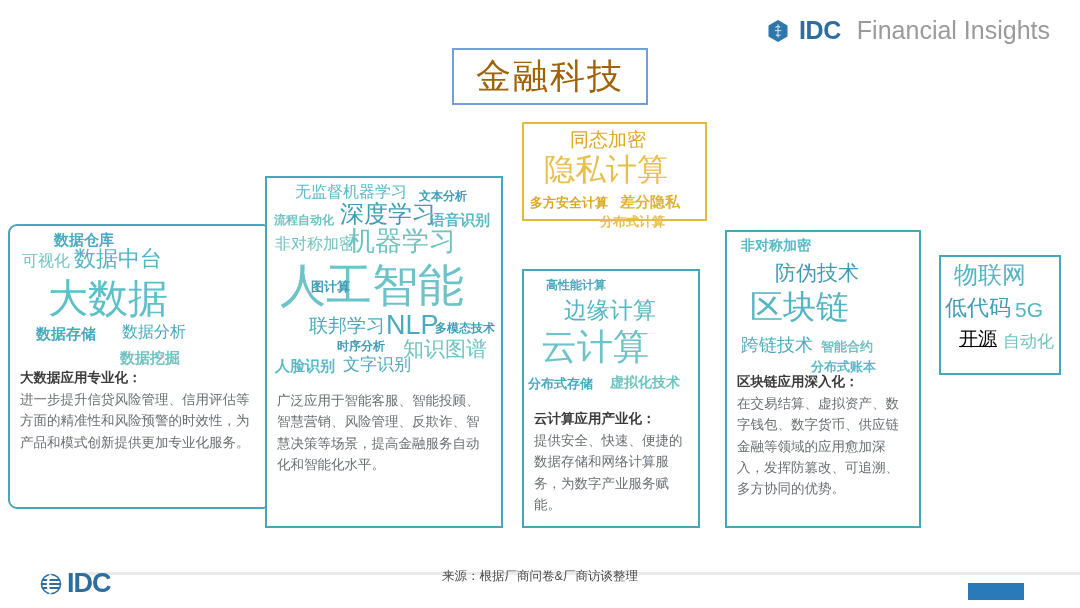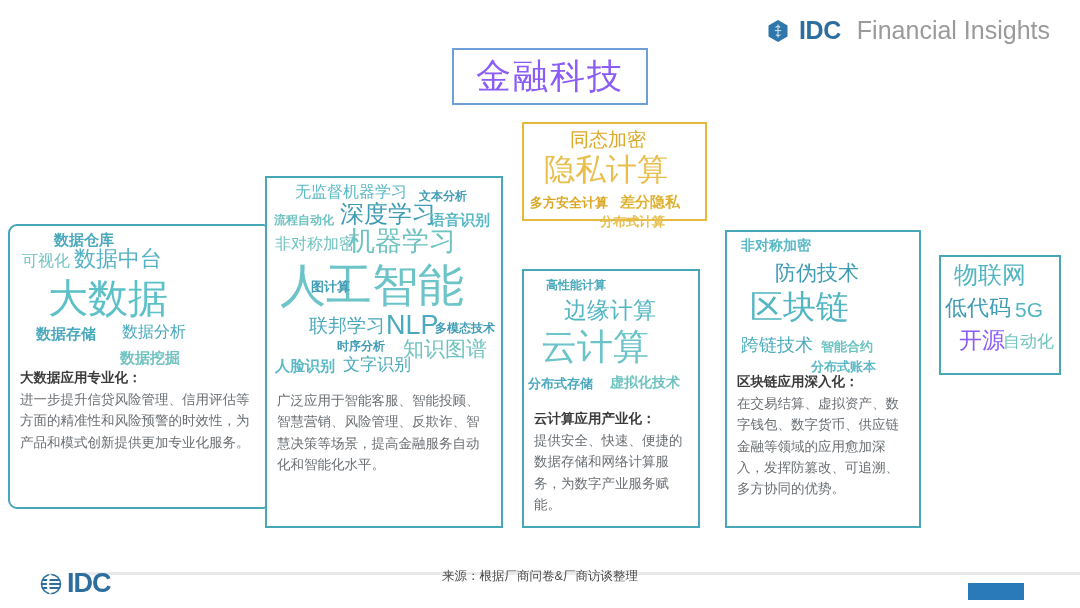--- a/index.html
+++ b/index.html
@@ -49,21 +49,21 @@
       <path d="M9.5 8.5c1.2-1.4 3.6-1.4 4.6-.2M14.5 15.5c-1.2 1.4-3.6 1.4-4.6.2" stroke="#cfe3f2" stroke-width="1.1" fill="none"></path>
       <path d="M12 5.5v13" stroke="#cfe3f2" stroke-width="1.1"></path>
       <path d="M8.8 11.6h6.4" stroke="#cfe3f2" stroke-width="1"></path>
     </svg>
   </span>
   <span class="idc">IDC</span>
   <span class="fin">Financial Insights</span>
 </div>
 
 <div id="page-title" style="border-color: rgb(111, 159, 216);">
-  <span style="color: #8b5cf6;">金融科技</span>
+  <span style="color: #a16207;">金融科技</span>
 </div>
 
 <div class="card" style="left: 8px; top: 224px; width: 264px; height: 285px; border-color: rgb(69, 167, 184); border-radius: 9px;">
   <div class="cloud" style="height:148px;">
       <span style="left: 44px; top: 6px; font-size: 15px; color: rgb(74, 169, 189); font-weight: bold;">数据仓库</span>
       <span style="left: 12px; top: 27px; font-size: 16px; color: rgb(111, 195, 192);">可视化</span>
       <span style="left: 64px; top: 22px; font-size: 22px; color: rgb(84, 178, 196); font-weight: 400;">数据中台</span>
       <span style="left: 38px; top: 52px; font-size: 40px; color: rgb(92, 192, 201); font-weight: 400;">大数据</span>
       <span style="left: 26px; top: 100px; font-size: 15px; color: rgb(74, 169, 189); font-weight: bold;">数据存储</span>
       <span style="left: 112px; top: 98px; font-size: 16px; color: rgb(74, 169, 189);">数据分析</span>
@@ -136,21 +136,21 @@
     <div class="head">区块链应用深入化：</div>
     <div class="body">在交易结算、虚拟资产、数字钱包、数字货币、供应链金融等领域的应用愈加深入，发挥防篡改、可追溯、多方协同的优势。</div>
   </div>
 </div>
 
 <div class="card" style="left: 939px; top: 255px; width: 122px; height: 120px; border-color: rgb(69, 167, 184);">
   <div class="cloud" style="height:120px;text-align:right;">
       <span style="left: 13px; top: 6px; font-size: 24px; color: rgb(83, 182, 194); font-weight: 400;">物联网</span>
       <span style="left: 4px; top: 40px; font-size: 22px; color: rgb(63, 156, 180); font-weight: 400;">低代码</span>
       <span style="left: 74px; top: 42px; font-size: 21px; color: rgb(83, 182, 194); font-weight: 400;">5G</span>
-      <span style="left: 18px; top: 72px; font-size: 23px; color: #8b5cf6; font-weight: 400;">开源</span>
+      <span style="left: 18px; top: 72px; font-size: 19px; color: #000000; font-weight: 400; text-decoration: underline;">开源</span>
       <span style="left: 62px; top: 76px; font-size: 17px; color: rgb(111, 195, 192);">自动化</span>
     </div>
 </div>
 
 <div id="footer-rule"></div>
 <div id="footer-logo">
   <span class="glyph">
     <svg viewBox="0 0 26 26" width="26" height="26">
       <ellipse cx="13" cy="13" rx="9.5" ry="9.5" fill="none" stroke="#2d6e9e" stroke-width="1.6"></ellipse>
       <path d="M4 9h18M3.5 13h19M4 17h18" stroke="#2d6e9e" stroke-width="2"></path>

